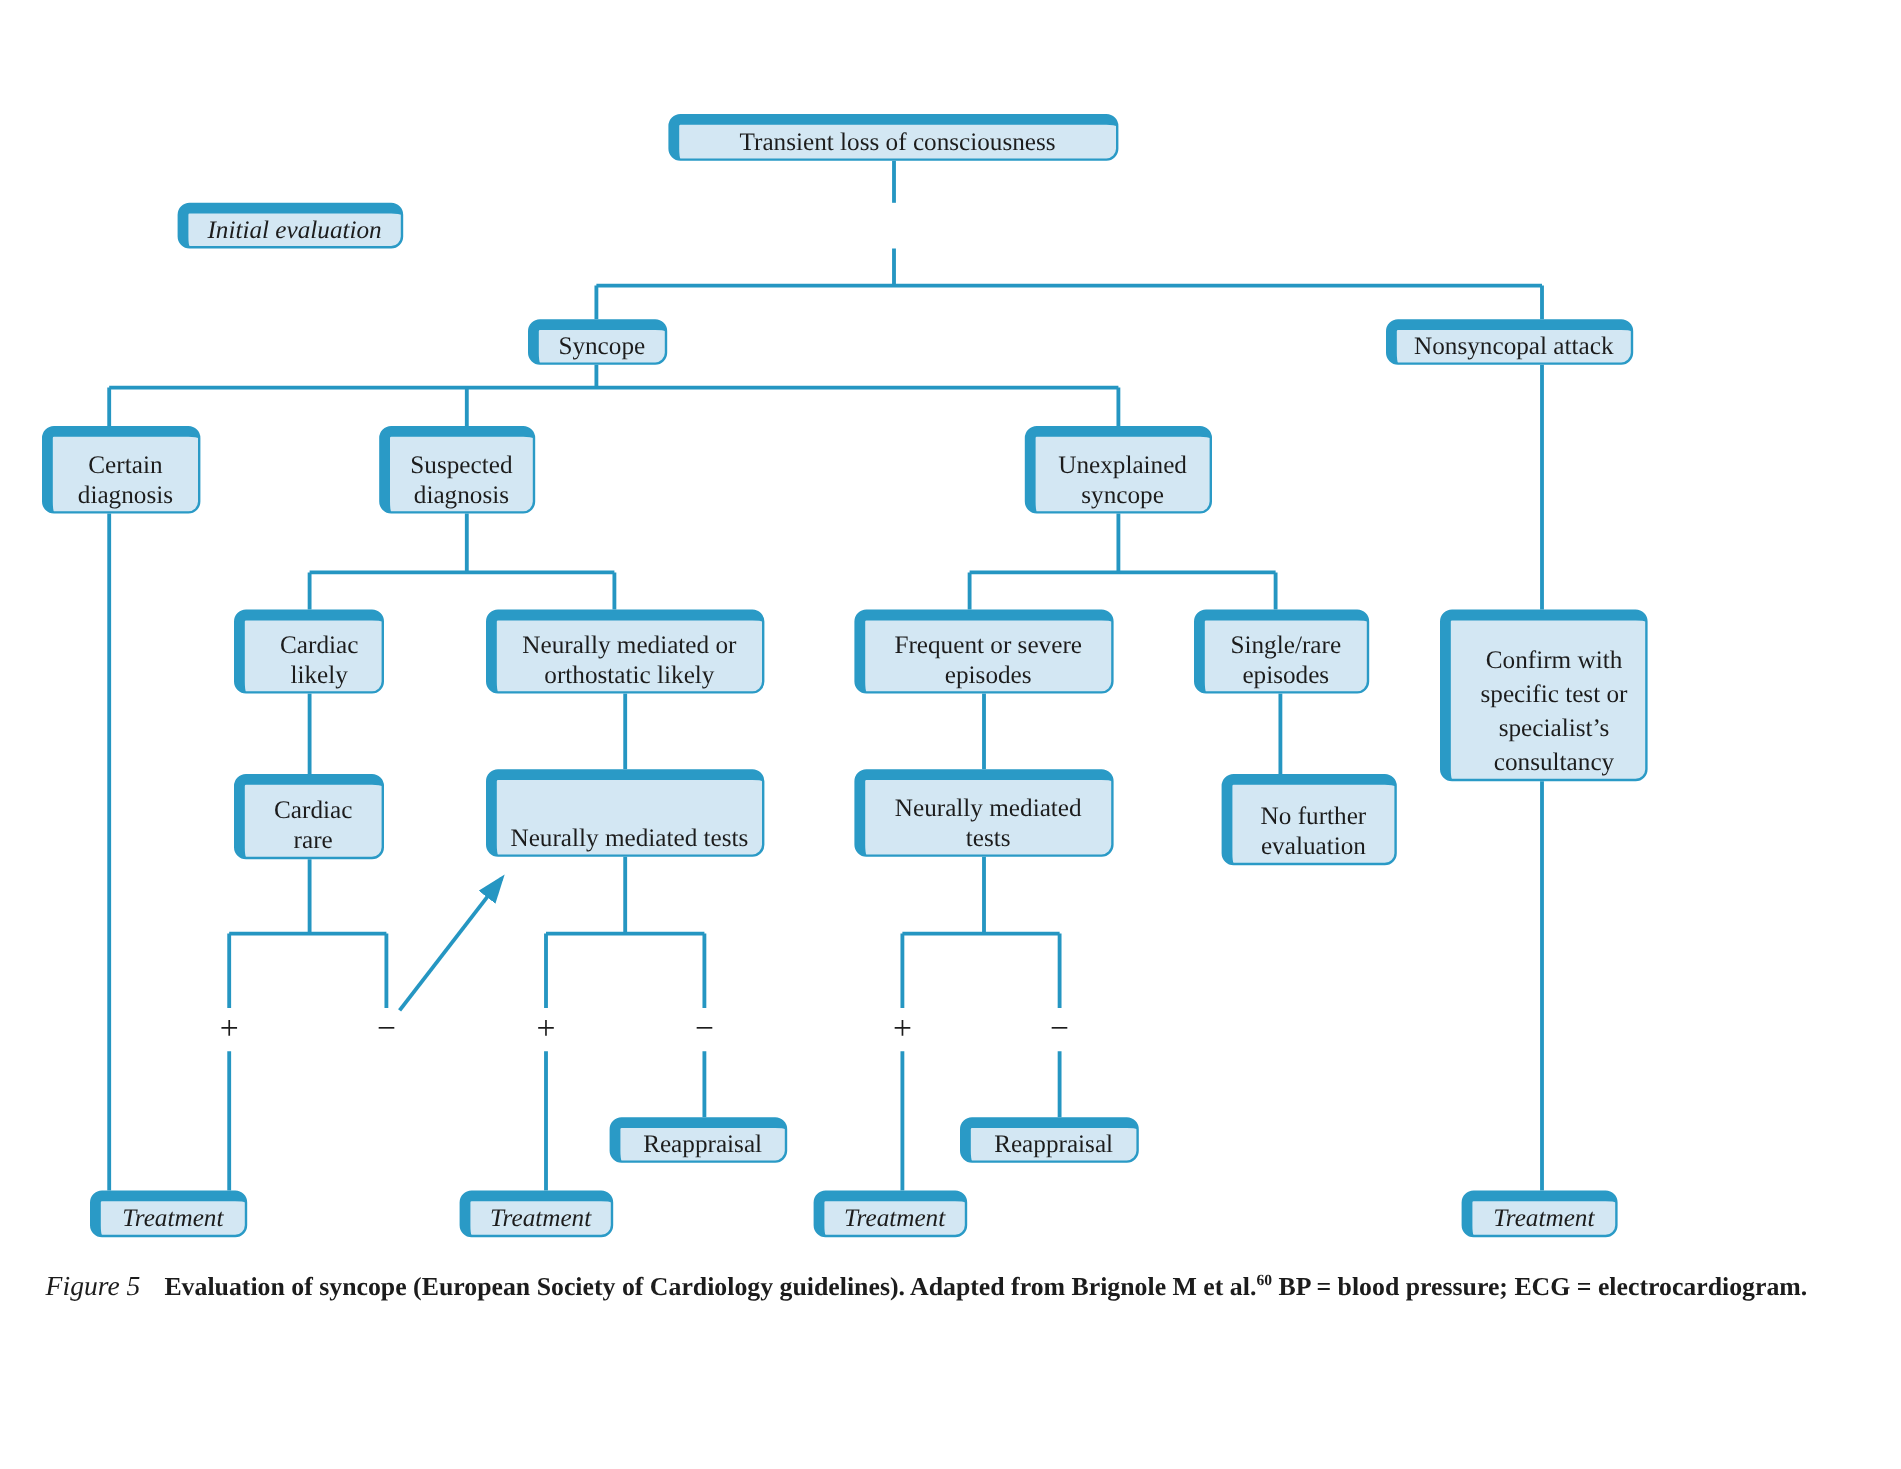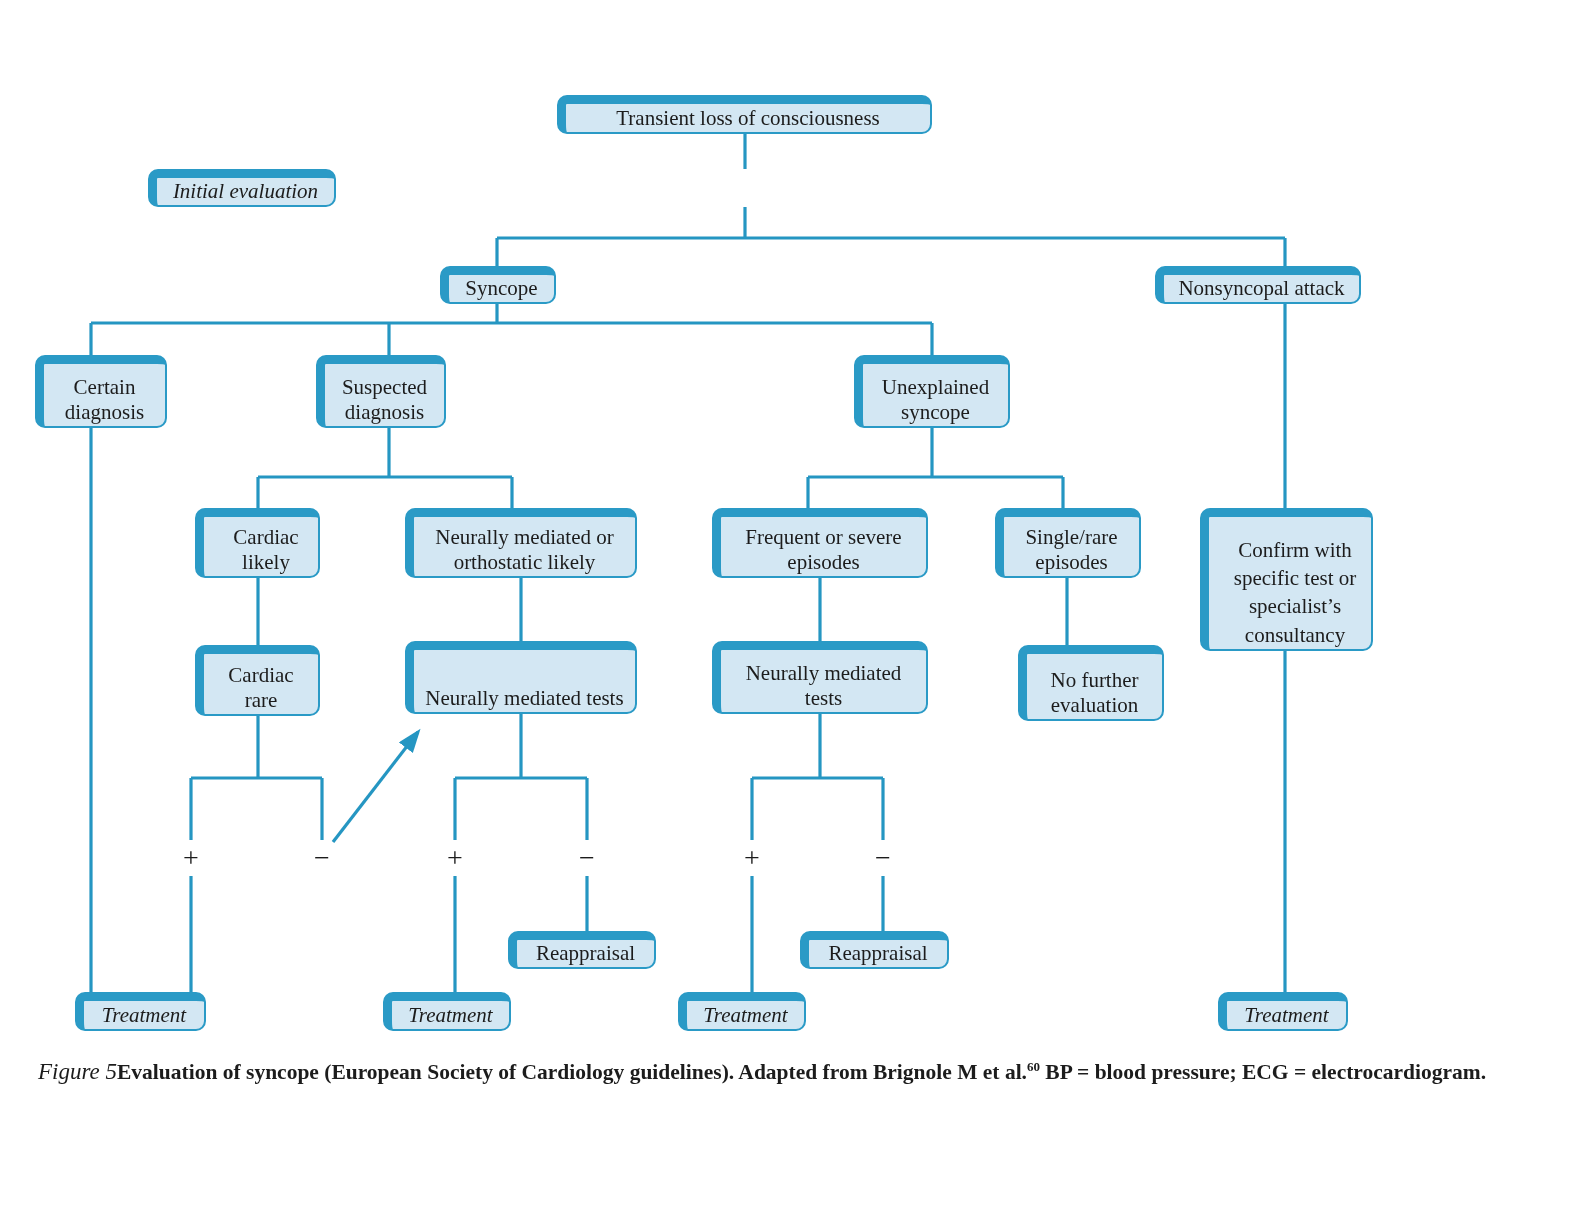--- a/index.html
+++ b/index.html
@@ -72,20 +72,21 @@
   #s-n2-plus{left:752px;top:844px;}
   #s-n2-minus{left:883px;top:844px;}
   
   .caption{
     position:absolute;left:38px;top:1054px;width:1502px;
     font-size:21.5px;font-weight:bold;line-height:1.6;
     text-align:justify;
   }
   .caption .fig-label{
     font-style:italic;font-weight:normal;font-size:23px;
+    margin-right:20px;
   }
   .caption sup{font-size:13px;line-height:0;}
 </style>
 </head>
 <body>
 
 <div class="canvas">
 
   <svg class="connectors" viewBox="0 0 1584 1224">
     <defs>

